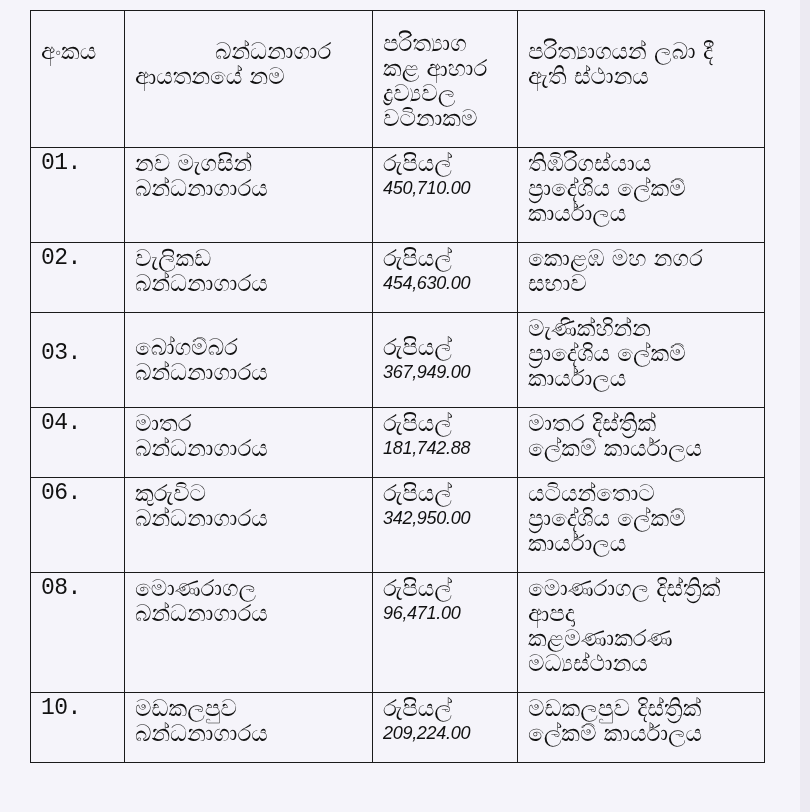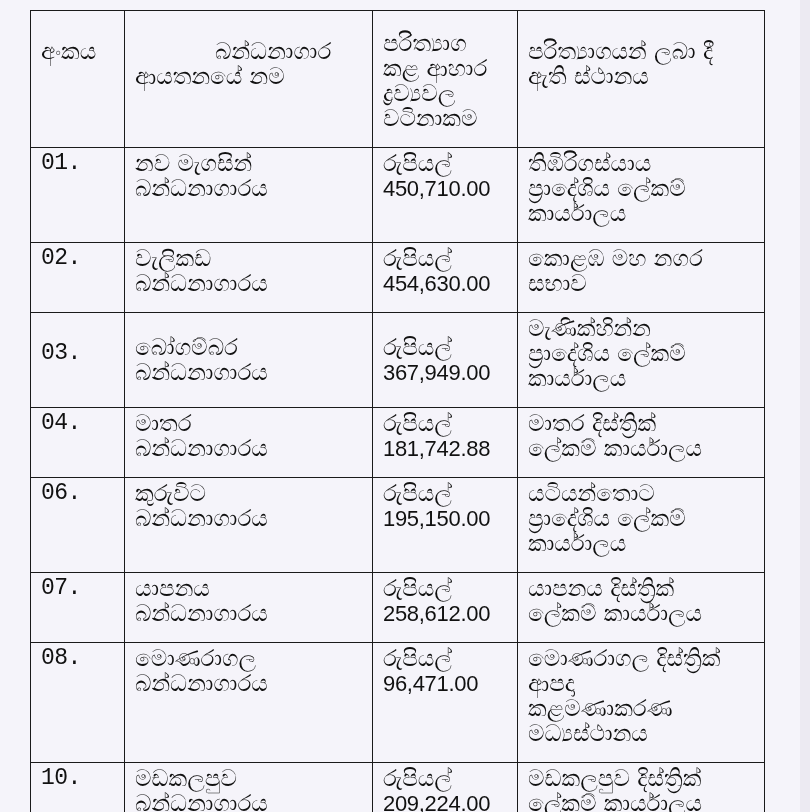--- a/index.html
+++ b/index.html
@@ -30,21 +30,21 @@
   }
   col.c1 { width:94px; }
   col.c2 { width:248px; }
   col.c3 { width:145px; }
   col.c4 { width:247px; }
   th { padding-top:28px !important; }
   th.name-h { text-align:left; }
   th.name-h .l1 { display:block; padding-left:80px; }
   td.num { font-family:Liberation Mono, monospace; letter-spacing:-0.5px; }
   td.amt { font-family:"Liberation Sans", sans-serif; }
-  .amt .val { display:block; font-size:22px; letter-spacing:-0.3px; }
+  .amt .val { display:block; font-size:18px; letter-spacing:-0.3px;font-style:italic; }
   .mid { vertical-align:middle !important;margin-left:25px; }
 </style>
 </head>
 <body>
 
 <div class="right-strip"></div>
 
 <table class="doc">
   <colgroup>
       <col class="c1">
@@ -100,34 +100,26 @@
     <td class="amt"><span>රුපියල්</span><span class="val">181,742.88</span></td>
     <td>මාතර දිස්ත්‍රික්
 ලේකම් කාර්යාලය</td>
   </tr>
 
 
   <tr style="height:75px">
     <td class="num">06.</td>
     <td>කුරුවිට
 බන්ධනාගාරය</td>
-    <td class="amt"><span>රුපියල්</span><span class="val">195,150.00</span></td>
+    <td class="amt"><span>රුපියල්</span><span class="val">342,950.00</span></td>
     <td>යටියන්තොට
 ප්‍රාදේශිය ලේකම්
 කාර්යාලය</td>
   </tr>
 
-  <tr style="height:53px">
-    <td class="num">07.</td>
-    <td>යාපනය
-බන්ධනාගාරය</td>
-    <td class="amt"><span>රුපියල්</span><span class="val">258,612.00</span></td>
-    <td>යාපනය දිස්ත්‍රික්
-ලේකම් කාර්යාලය</td>
-  </tr>
 
   <tr style="height:103px">
     <td class="num">08.</td>
     <td>මොණරාගල
 බන්ධනාගාරය</td>
     <td class="amt"><span>රුපියල්</span><span class="val">96,471.00</span></td>
     <td>මොණරාගල දිස්ත්‍රික්
 ආපදා
 කළමණාකරණ
 මධ්‍යස්ථානය</td>

